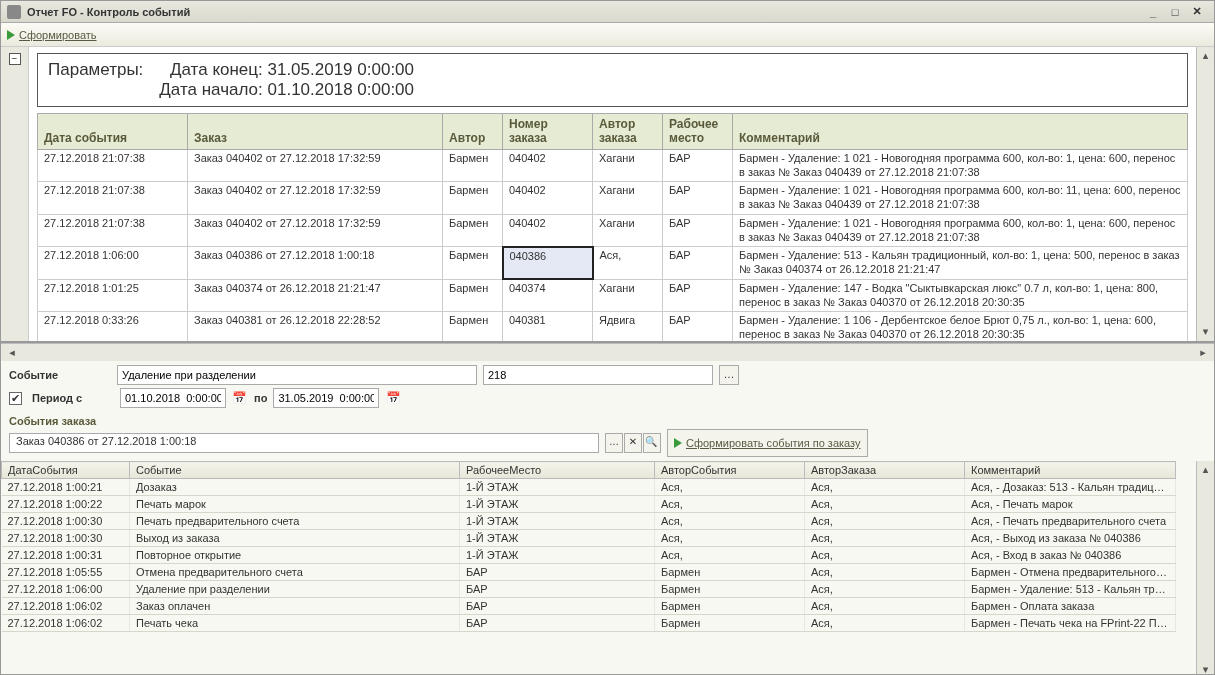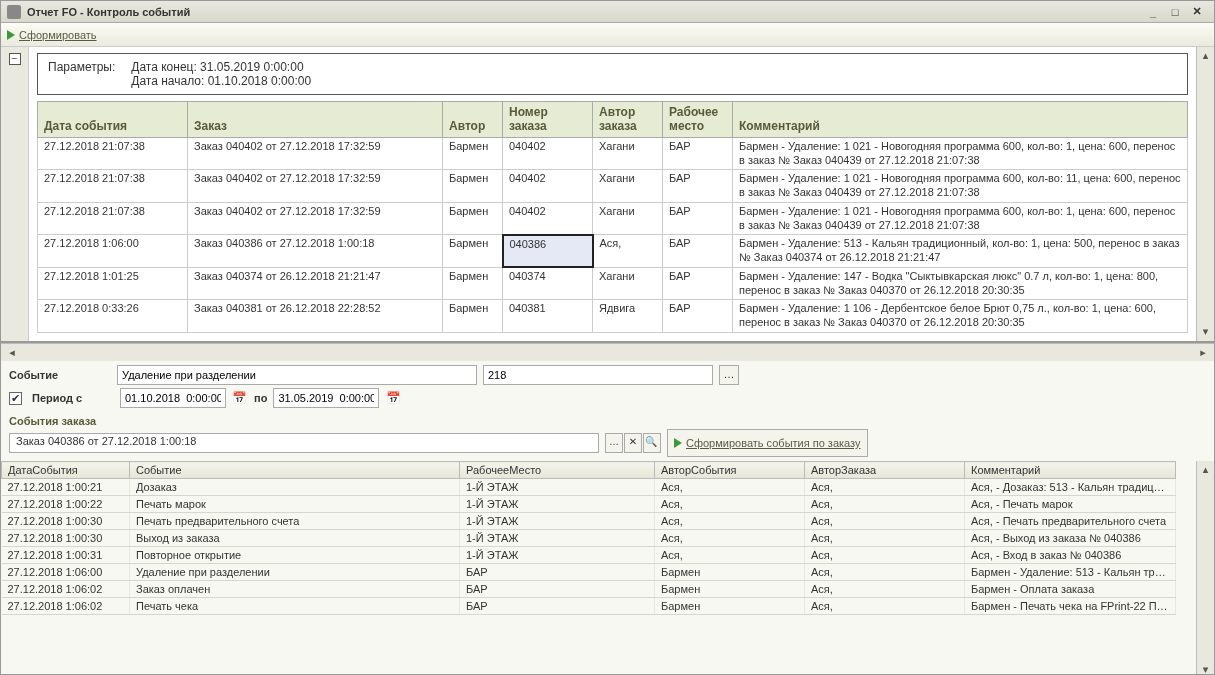--- a/index.html
+++ b/index.html
@@ -76,21 +76,21 @@
     flex: 1;
     overflow: auto;
     position: relative;
   }
   .params-block {
     border: 1px solid #555;
     margin: 6px 8px 0 8px;
     padding: 6px 10px;
   }
   .params-line { display: flex; gap: 16px; }
-  .params-label { font-size: 12px; }
+  .params-label { font-size: 17px; text-align: right; }
   .event-table {
     margin: 6px 8px 0 8px;
     border-collapse: collapse;
     width: calc(100% - 16px);
     table-layout: fixed;
   }
   .event-table th {
     background: #e6ecd4;
     color: #5a5a3b;
     font-weight: bold;
@@ -441,20 +441,28 @@
           </tr>
           <tr>
             <td>27.12.2018 1:00:31</td>
             <td>Повторное открытие</td>
             <td>1-Й ЭТАЖ</td>
             <td>Ася,</td>
             <td>Ася,</td>
             <td>Ася, - Вход в заказ № 040386</td>
           </tr>
           <tr>
+            <td>27.12.2018 1:05:55</td>
+            <td>Отмена предварительного счета</td>
+            <td>БАР</td>
+            <td>Бармен</td>
+            <td>Ася,</td>
+            <td>Бармен - Отмена предварительного с...</td>
+          </tr>
+          <tr>
             <td>27.12.2018 1:06:00</td>
             <td>Удаление при разделении</td>
             <td>БАР</td>
             <td>Бармен</td>
             <td>Ася,</td>
             <td>Бармен - Удаление: 513 - Кальян трад...</td>
           </tr>
           <tr>
             <td>27.12.2018 1:06:02</td>
             <td>Заказ оплачен</td>

